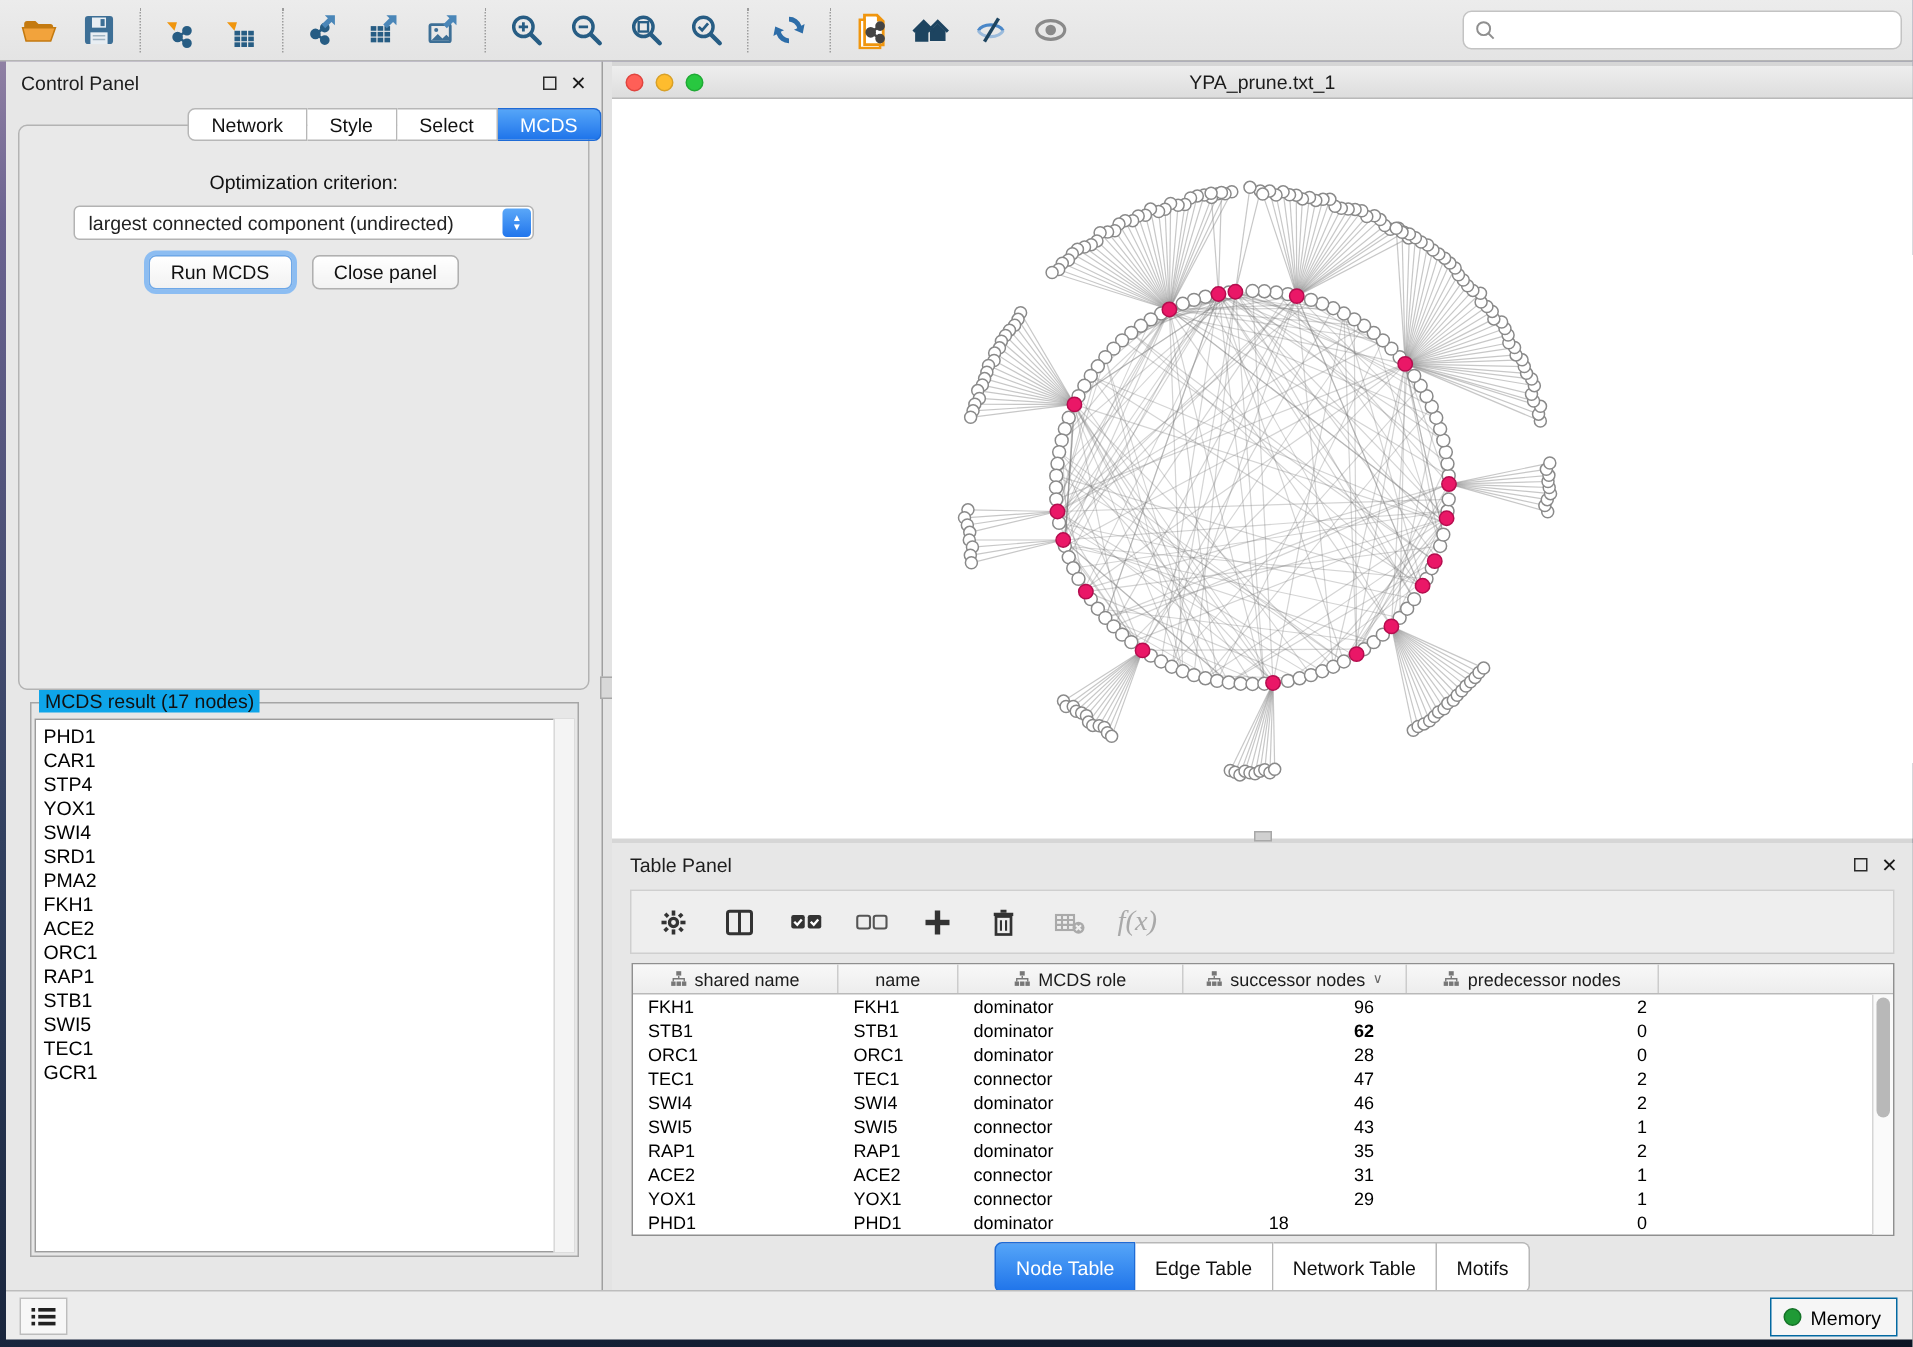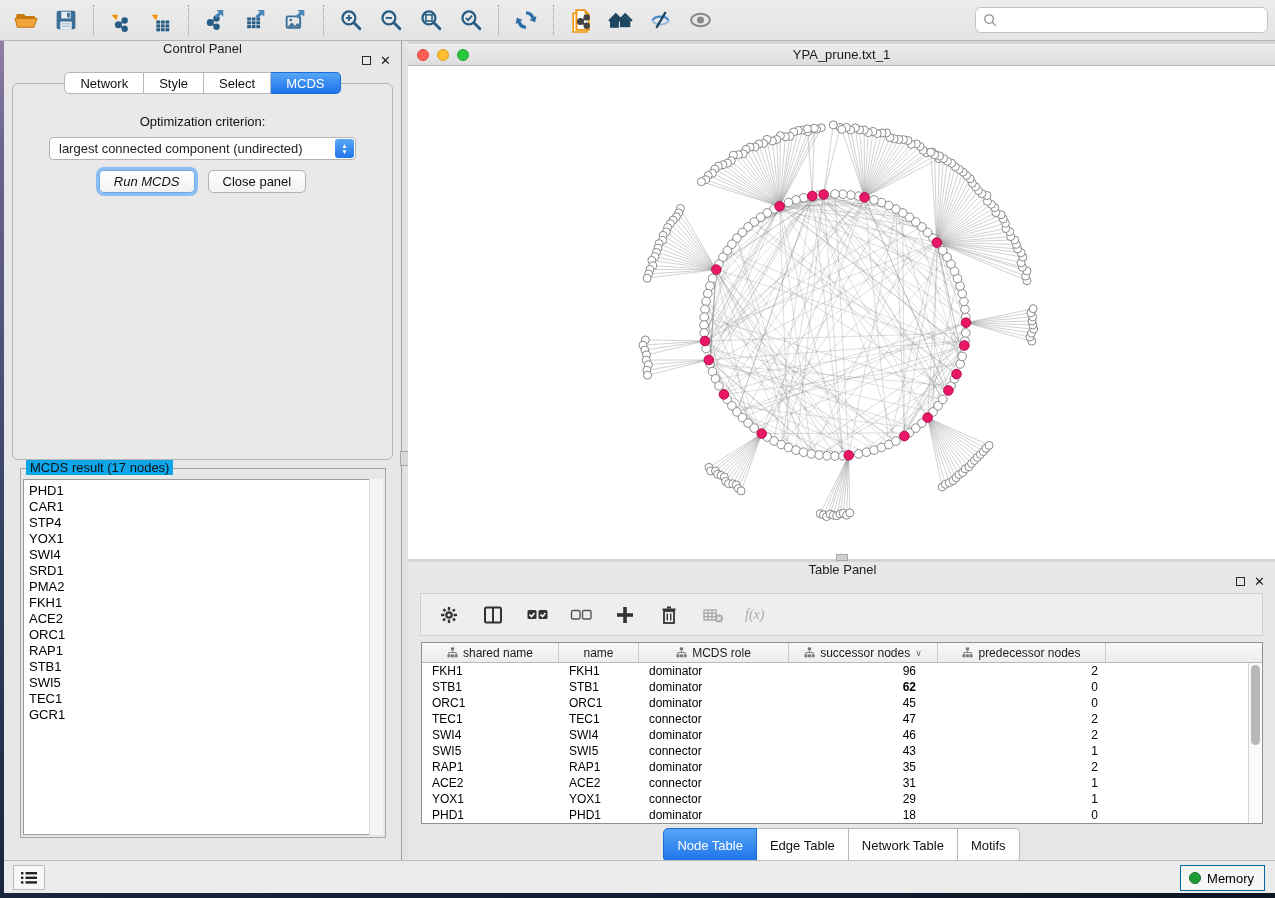--- a/index.html
+++ b/index.html
@@ -13,48 +13,48 @@
     background:linear-gradient(#ececec,#e4e4e4); border-bottom:1px solid #b5b5b5;
     display:flex; align-items:center; padding-left:6px; }
   .tb-btn { width:40px; height:34px; display:flex; align-items:center; justify-content:center; cursor:default; }
   .tb-sep { width:1px; height:30px; border-left:1px dotted #9d9d9d; margin:0 7px; }
   .searchbox { position:absolute; right:7px; top:7px; width:293px; height:26px; background:#fff;
     border:1px solid #c3c3c3; border-radius:6px; display:flex; align-items:center; padding-left:7px; }
   .searchbox svg { flex:0 0 auto; }
   .searchbox input { border:none; outline:none; flex:1; height:20px; font-size:12px; background:transparent; }
 
   
-  .panel-titlebar { display:flex; align-items:center; height:28px; padding:0 10px;flex-direction:column; }
+  .panel-titlebar { display:flex; align-items:center; height:28px; padding:0 10px; }
   .panel-title { font-size:13px; color:#1d1d1d; }
   .wm-icons { margin-left:auto; display:flex; align-items:center; gap:9px; }
   .float-ico { width:9px; height:9px; border:1.5px solid #2a2a2a; display:inline-block; }
   .close-ico { font-size:13px; font-weight:bold; color:#1a1a1a; line-height:9px; }
 
   
   .control-panel { position:absolute; left:4px; top:41px; width:398px; height:819px;
     background:#e7e7e7; border-right:1px solid #9f9f9f; }
-  .seg-tabs { position:absolute; left:0; right:0; top:31px; height:22px; display:flex; justify-content:center; z-index:3; }
+  .seg-tabs { position:absolute; left:0; right:0; top:31px; height:22px; display:flex; justify-content:flex-end; z-index:3; }
   .seg-tab { height:22px; padding:0 15px; background:#fff; border:1px solid #b7b7b7; border-left:none;
     display:flex; align-items:center; font-size:13px; color:#111; cursor:default; }
   .seg-tab:first-child { border-left:1px solid #b7b7b7; border-radius:5px 0 0 5px; }
   .seg-tab:last-child { border-radius:0 5px 5px 0; }
   .seg-tab.active { background:linear-gradient(#55a5f8,#1f74ea); border-color:#1e6bd6; color:#fff; }
   .cp-box { position:absolute; left:8px; right:8px; top:42px; height:377px;
     border:1px solid #b3b3b3; border-radius:6px; background:#e9e9e9; z-index:1; }
   .opt-label { position:absolute; left:0; right:0; top:30px; text-align:center; font-size:13px; color:#111; }
   .cp-select { position:absolute; left:36px; right:36px; top:53px; height:23px; background:#fff;
     border:1px solid #b3b3b3; border-radius:4px; display:flex; align-items:center; padding-left:9px; font-size:13px; }
   .cp-select .sel-text { flex:1; white-space:nowrap; overflow:hidden; }
   .stepper { width:19px; height:19px; margin-right:1px; border-radius:3px;
     background:linear-gradient(#5aa7f8,#2276ec); color:#fff; display:flex; flex-direction:column;
     align-items:center; justify-content:center; font-size:6.5px; line-height:6px; }
   .btn-row { position:absolute; left:0; right:0; top:86px; display:flex; justify-content:center; gap:13px; }
   .mac-btn { height:23px; padding:0 14px; background:linear-gradient(#ffffff,#f2f2f2);
     border:1px solid #b0b0b0; border-radius:5px; font-size:13px; font-family:inherit; color:#111; }
-  .mac-btn.focused { box-shadow:0 0 0 3px rgba(90,166,248,.65); border-color:#6ea8e8;font-style:italic; }
+  .mac-btn.focused { box-shadow:0 0 0 3px rgba(90,166,248,.65); border-color:#6ea8e8; }
   .result-group { position:absolute; left:16px; right:15px; top:427px; height:370px; border:1px solid #a6a6a6; }
   .result-legend { position:absolute; top:-9px; left:5px; background:#0ea5e9; padding:0 4px; font-size:13px; color:#111; }
   .result-list { position:absolute; left:2px; right:2px; top:10px; bottom:2px; background:#fff;
     border:1px solid #9c9c9c; overflow:hidden; padding:3px 0 0 5px; }
   .result-item { font-size:13px; line-height:16px; color:#000; }
   .result-scroll { position:absolute; top:10px; bottom:2px; right:2px; width:14px; background:#f4f4f4; border-left:1px solid #d9d9d9; }
 
   
   .v-splitter { position:absolute; left:402px; top:41px; width:6px; height:819px; background:#e3e3e3; }
   .v-grip { position:absolute; left:-2px; top:410px; width:9px; height:15px; background:#d8d8d8;
@@ -70,21 +70,21 @@
   .net-title { width:100%; text-align:center; font-size:13px; color:#1b1b1b; }
   .net-canvas { position:relative; width:867px; height:493px; background:#fff; }
   .h-grip { position:absolute; left:50%; bottom:-2px; width:12px; height:7px; background:#d0d0d0;
     border:1px solid #a8a8a8; transform:translateX(-50%); }
 
   
   .table-panel { position:absolute; left:0; top:521px; width:867px; height:298px; background:#e7e7e7; }
   .tp-toolbar { position:absolute; left:12px; right:12px; top:31px; height:43px; background:#eeeeee;
     border:1px solid #cfcfcf; display:flex; align-items:center; gap:20px; padding-left:16px; }
   .tp-ico { display:flex; align-items:center; justify-content:center; height:30px; }
-  .fx { font-family:"Liberation Serif","DejaVu Serif",serif; font-style:italic; font-size:14px; color:#a9a9a9; }
+  .fx { font-family:"Liberation Serif","DejaVu Serif",serif; font-style:italic; font-size:19px; color:#a9a9a9; }
   .tbl-wrap { position:absolute; left:13px; right:12px; top:80px; height:182px; border:1px solid #8f8f8f; background:#fff; }
   .tbl-header { display:flex; height:20px; background:linear-gradient(#f8f8f8,#ededed); border-bottom:1px solid #b9b9b9; }
   .th { display:flex; align-items:center; justify-content:center; gap:5px; font-size:12px; color:#1c1c1c;
     border-right:1px solid #cccccc; overflow:hidden; }
   .tbl-body { position:absolute; left:0; right:14px; top:20px; bottom:0; overflow:hidden; }
   .tr { display:flex; height:16px; align-items:center; }
   .td { font-size:12px; color:#000; white-space:nowrap; overflow:hidden; }
   .td.num { text-align:right; }
   .tbl-scroll { position:absolute; top:20px; bottom:0; right:0; width:14px; background:#fafafa; border-left:1px solid #d5d5d5; }
   .tbl-thumb { position:absolute; left:2px; top:2px; width:9px; height:80px; background:#b8b8b8; border-radius:5px; }
@@ -1122,21 +1122,21 @@
               <div class="td" style="width: 137px; padding-left: 10px;">STB1</div>
               <div class="td" style="width: 80px; padding-left: 10px;">STB1</div>
               <div class="td" style="width: 150px; padding-left: 10px;">dominator</div>
               <div class="td num" style="width: 149px; padding-right: 22px; font-weight: bold;">62</div>
               <div class="td num" style="width: 168px; padding-right: 8px;">0</div>
             </div>
             <div class="tr">
               <div class="td" style="width: 137px; padding-left: 10px;">ORC1</div>
               <div class="td" style="width: 80px; padding-left: 10px;">ORC1</div>
               <div class="td" style="width: 150px; padding-left: 10px;">dominator</div>
-              <div class="td num" style="width: 149px; padding-right: 22px;">45</div>
+              <div class="td num" style="width: 149px; padding-right: 22px;">28</div>
               <div class="td num" style="width: 168px; padding-right: 8px;">0</div>
             </div>
             <div class="tr">
               <div class="td" style="width: 137px; padding-left: 10px;">TEC1</div>
               <div class="td" style="width: 80px; padding-left: 10px;">TEC1</div>
               <div class="td" style="width: 150px; padding-left: 10px;">connector</div>
               <div class="td num" style="width: 149px; padding-right: 22px;">47</div>
               <div class="td num" style="width: 168px; padding-right: 8px;">2</div>
             </div>
             <div class="tr">
@@ -1171,21 +1171,21 @@
               <div class="td" style="width: 137px; padding-left: 10px;">YOX1</div>
               <div class="td" style="width: 80px; padding-left: 10px;">YOX1</div>
               <div class="td" style="width: 150px; padding-left: 10px;">connector</div>
               <div class="td num" style="width: 149px; padding-right: 22px;">29</div>
               <div class="td num" style="width: 168px; padding-right: 8px;">1</div>
             </div>
             <div class="tr">
               <div class="td" style="width: 137px; padding-left: 10px;">PHD1</div>
               <div class="td" style="width: 80px; padding-left: 10px;">PHD1</div>
               <div class="td" style="width: 150px; padding-left: 10px;">dominator</div>
-              <div class="td num" style="width: 149px; padding-right: 22px;">18</div>
+              <div class="td num" style="width: 149px; padding-right: 22px; text-align: center;">18</div>
               <div class="td num" style="width: 168px; padding-right: 8px;">0</div>
             </div>
           </div>
         <div class="tbl-scroll">
           <div class="tbl-thumb"></div>
         </div>
       </div>
       <div class="tp-tabs" id="tp-tabs">
           <div class="tp-tab active">Node Table</div>
           <div class="tp-tab">Edge Table</div>

